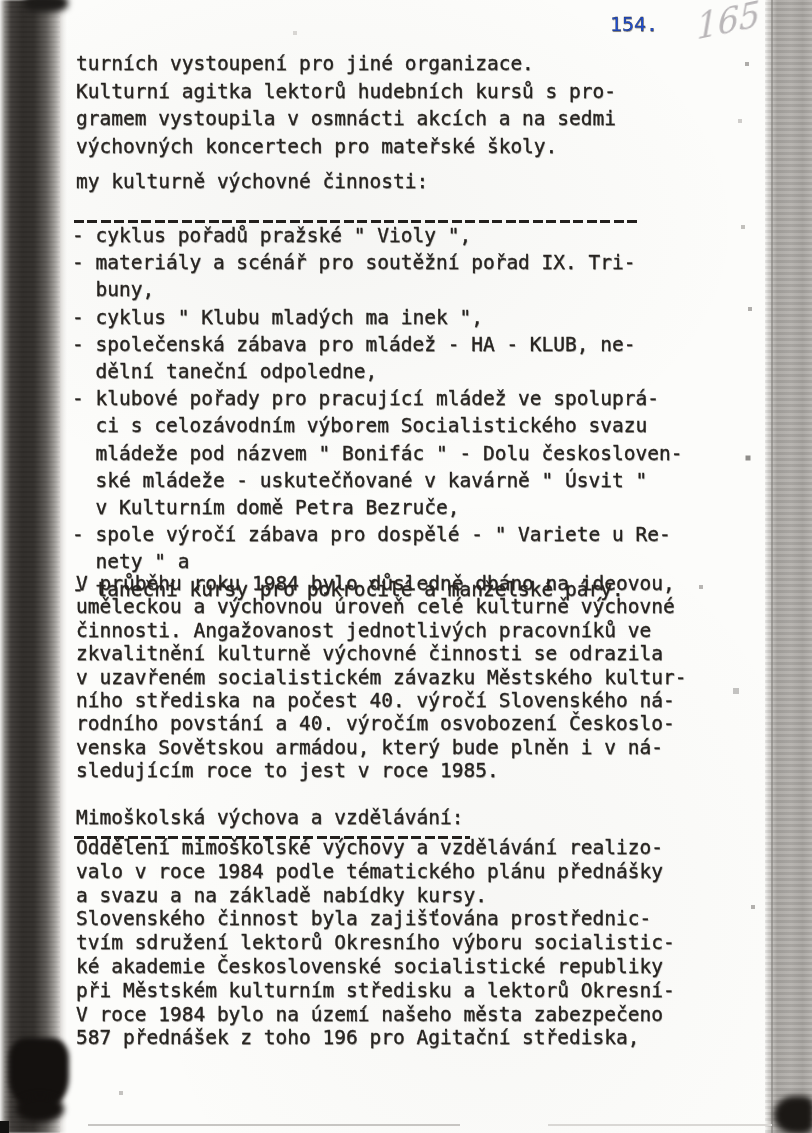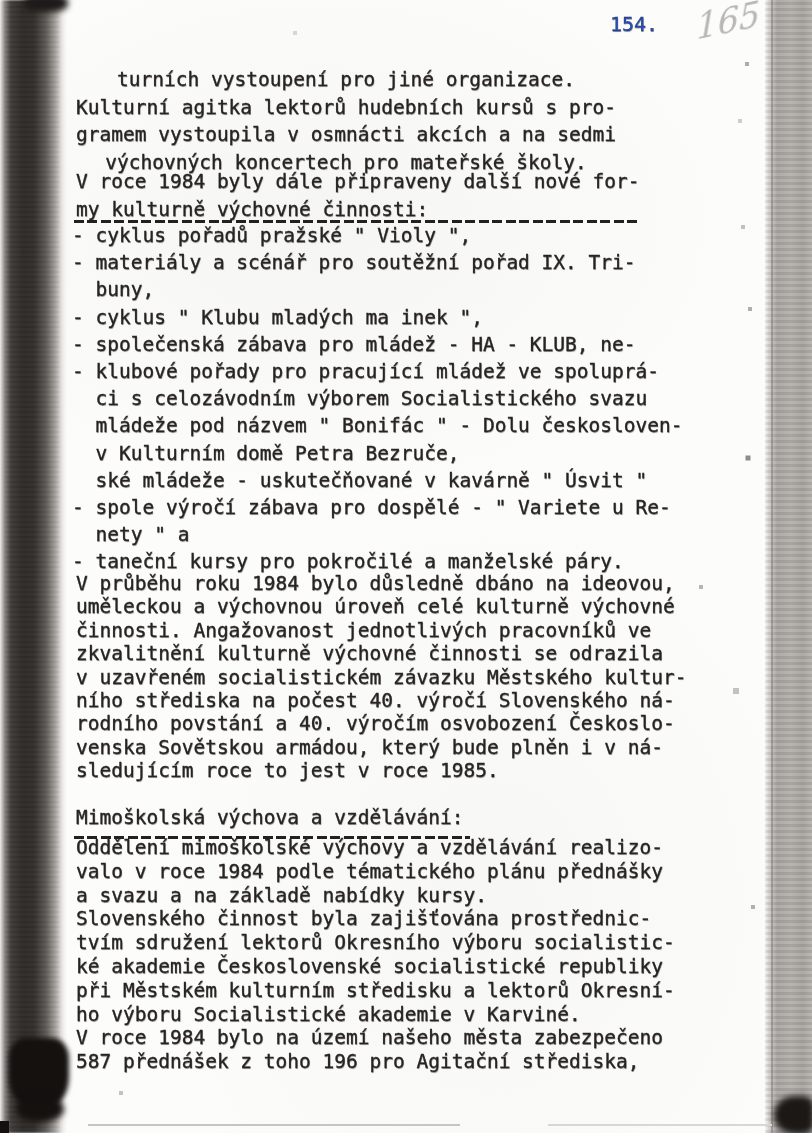--- a/index.html
+++ b/index.html
@@ -18,21 +18,21 @@
       #fcfcfa;
   }
   
   .para{
     position:absolute;left:76px;
     font-size:19.5px;color:#262320;
     -webkit-text-stroke:0.3px #2b2824;
     text-shadow:0.5px 0.5px 0.7px rgba(40,36,32,0.45);
   }
   .para .line{white-space:pre;}
-  #p1{top:66px;line-height:27.5px;text-align:center;}
+  #p1{top:50px;line-height:27.5px;}
   #p2{top:168px;line-height:27.5px;}
   #bullets{top:222px;line-height:27.2px;left:72px;}
   #p3{top:572px;line-height:23.4px;}
   #h2{top:806px;line-height:24px;}
   #p4{top:836px;line-height:23.8px;}
   
   .rule{
     position:absolute;height:2.6px;
     background:repeating-linear-gradient(90deg,#23201d 0 10px,rgba(0,0,0,0) 10px 13.5px);
     filter:blur(0.3px);
@@ -134,36 +134,36 @@
   <div id="handwritten-number">165</div>
 
   <div id="p1" class="para">
       <div class="line">turních vystoupení pro jiné organizace.</div>
       <div class="line">Kulturní agitka lektorů hudebních kursů s pro-</div>
       <div class="line">gramem vystoupila v osmnácti akcích a na sedmi</div>
       <div class="line">výchovných koncertech pro mateřské školy.</div>
     </div>
 
   <div id="p2" class="para">
-      <div class="line">V roce 1984 byly dále připraveny další nové for-</div>
       <div class="line">my kulturně výchovné činnosti:</div>
     </div>
   <div id="rule-forms" class="rule"></div>
 
   <div id="bullets" class="para">
       <div class="line">- cyklus pořadů pražské " Violy ",</div>
       <div class="line">- materiály a scénář pro soutěžní pořad IX. Tri-</div>
       <div class="line">  buny,</div>
       <div class="line">- cyklus " Klubu mladých ma inek ",</div>
       <div class="line">- společenská zábava pro mládež - HA - KLUB, ne-</div>
+      <div class="line">  dělní taneční odpoledne,</div>
       <div class="line">- klubové pořady pro pracující mládež ve spoluprá-</div>
       <div class="line">  ci s celozávodním výborem Socialistického svazu</div>
       <div class="line">  mládeže pod názvem " Bonifác " - Dolu českosloven-</div>
+      <div class="line">  ské mládeže - uskutečňované v kavárně " Úsvit "</div>
       <div class="line">  v Kulturním domě Petra Bezruče,</div>
-      <div class="line">  ské mládeže - uskutečňované v kavárně " Úsvit "</div>
       <div class="line">- spole výročí zábava pro dospělé - " Variete u Re-</div>
       <div class="line">  nety " a</div>
       <div class="line">- taneční kursy pro pokročilé a manželské páry.</div>
     </div>
 
   <div id="p3" class="para">
       <div class="line">V průběhu roku 1984 bylo důsledně dbáno na ideovou,</div>
       <div class="line">uměleckou a výchovnou úroveň celé kulturně výchovné</div>
       <div class="line">činnosti. Angažovanost jednotlivých pracovníků ve</div>
       <div class="line">zkvalitnění kulturně výchovné činnosti se odrazila</div>
@@ -180,17 +180,16 @@
   <div id="rule-heading" class="rule"></div>
 
   <div id="p4" class="para">
       <div class="line">Oddělení mimoškolské výchovy a vzdělávání realizo-</div>
       <div class="line">valo v roce 1984 podle tématického plánu přednášky</div>
       <div class="line">a svazu a na základě nabídky kursy.</div>
       <div class="line">Slovenského činnost byla zajišťována prostřednic-</div>
       <div class="line">tvím sdružení lektorů Okresního výboru socialistic-</div>
       <div class="line">ké akademie Československé socialistické republiky</div>
       <div class="line">při Městském kulturním středisku a lektorů Okresní-</div>
-      <div class="line">ho výboru Socialistické akademie v Karviné.</div>
       <div class="line">V roce 1984 bylo na území našeho města zabezpečeno</div>
       <div class="line">587 přednášek z toho 196 pro Agitační střediska,</div>
     </div>
 </div>
 
 </body></html>

